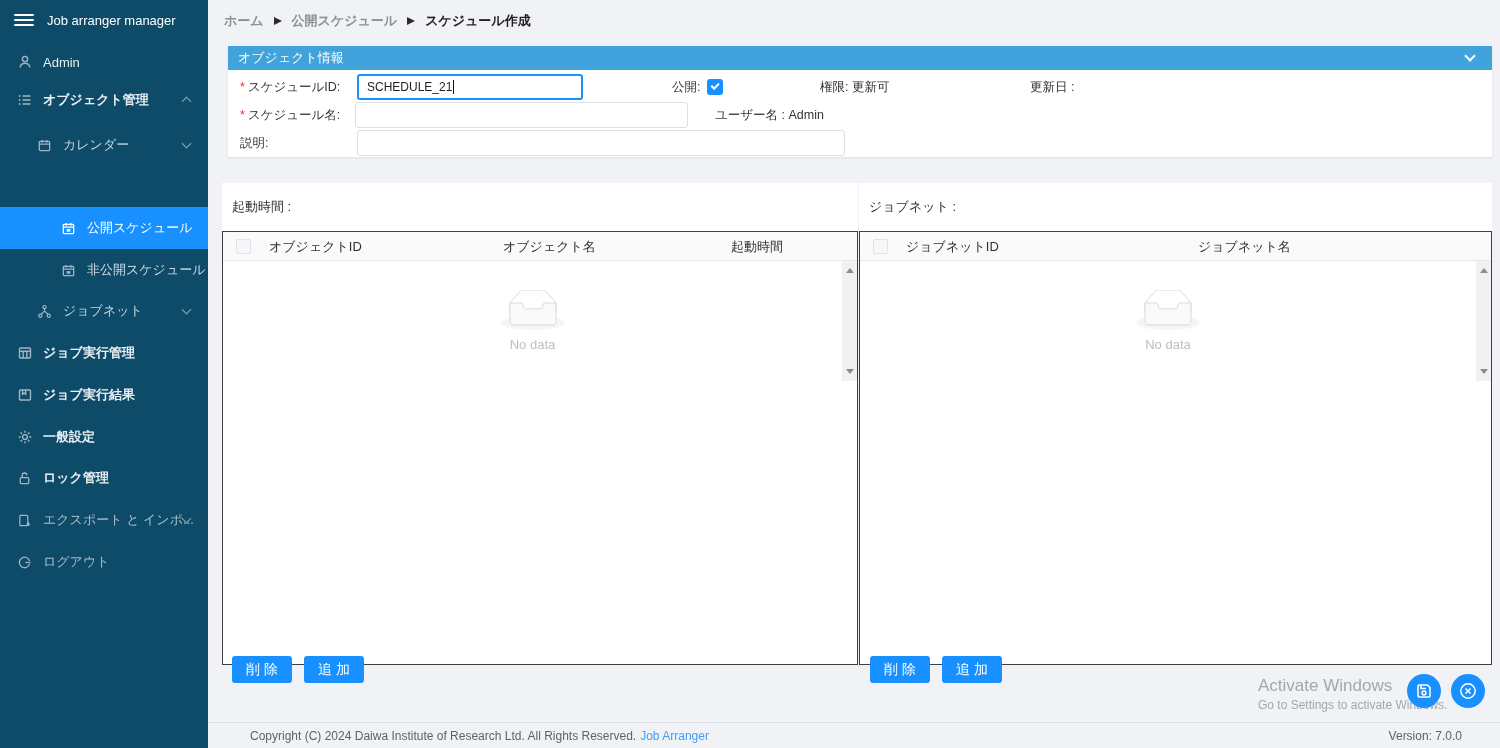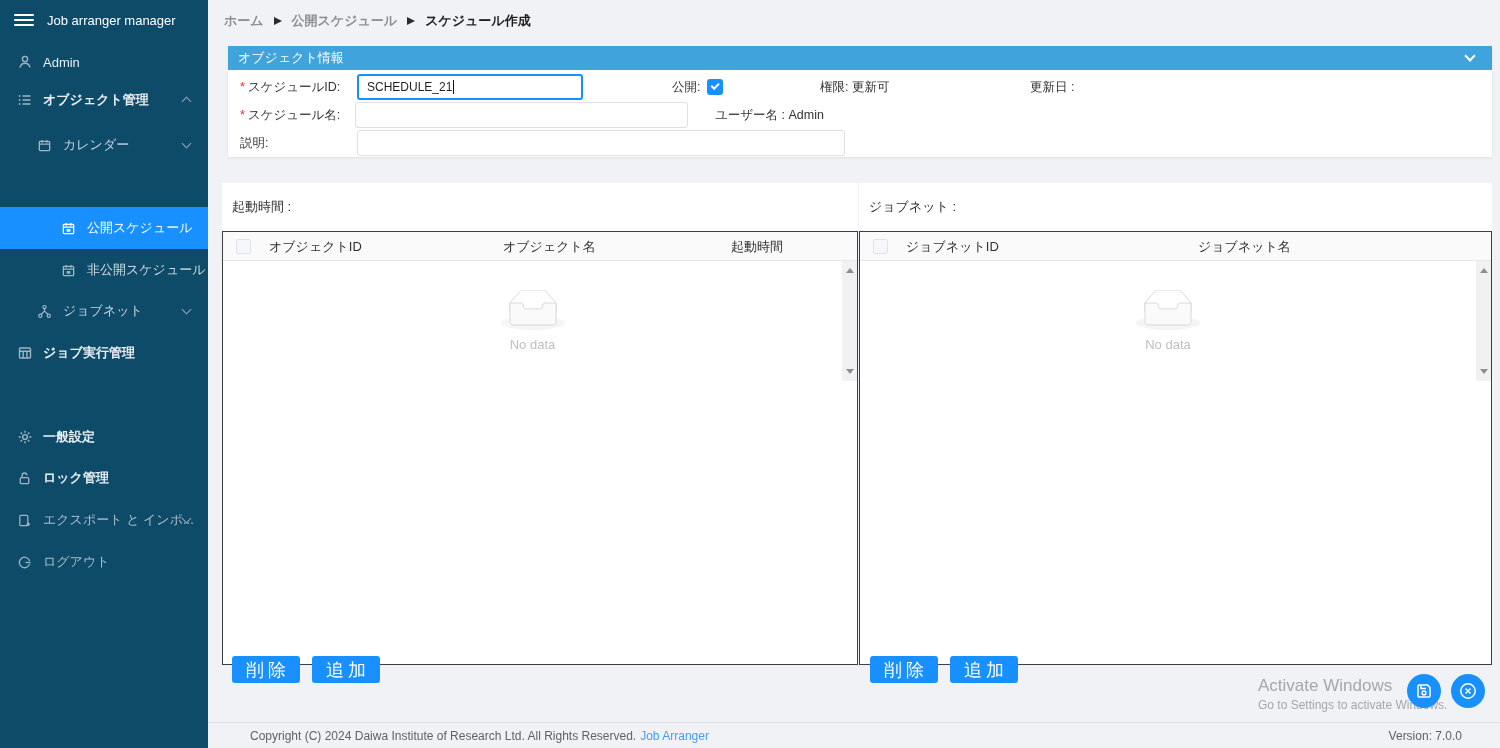--- a/index.html
+++ b/index.html
@@ -57,21 +57,21 @@
   .thcell { position:absolute; top:0; height:29px; line-height:29px; font-weight:500; font-size:13px; color:#303133; }
   .vscroll { position:absolute; right:0; top:29px; width:15px; height:120px; background:#f1f1f1; }
   .vscroll .up, .vscroll .dn { position:absolute; left:4px; width:0; height:0; border-left:4px solid transparent; border-right:4px solid transparent; }
   .vscroll .up { top:7px; border-bottom:5px solid #8c8c8c; }
   .vscroll .dn { bottom:7px; border-top:5px solid #8c8c8c; }
   .empty { position:absolute; left:0; right:15px; top:29px; height:120px; display:flex; flex-direction:column; align-items:center; justify-content:center; }
   .empty .etext { color:#bfbfbf; font-size:13px; margin-top:6px; }
 
   
   .btn-group { position:absolute; top:656px; display:flex; gap:12px; }
-  .btn { height:27px; background:#1890ff; color:#fff; border:none; border-radius:3px; font-size:18px; padding:0 10px 0 14px; letter-spacing:4px; cursor:pointer; font-family:inherit; }
+  .btn { height:27px; background:#1890ff; color:#fff; border:none; border-radius:3px; font-size:14px; padding:0 10px 0 14px; letter-spacing:4px; cursor:pointer; font-family:inherit; }
 
   
   .fab { position:absolute; width:34px; height:34px; border-radius:50%; background:#1890ff; display:flex; align-items:center; justify-content:center; cursor:pointer; z-index:6; }
 
   
   .wm { position:absolute; left:1050px; top:676px; color:#9aa0a6; opacity:.9; z-index:4; }
   .wm .l1 { font-size:17px; }
   .wm .l2 { font-size:12px; margin-top:2px; }
 
   
@@ -168,20 +168,29 @@
     <div class="nav-row lvl1" style="top:333px;">
       <span class="ico">
         <svg width="16" height="16" viewBox="0 0 16 16" fill="none" stroke="currentColor" stroke-width="1.4">
             <rect x="2.5" y="3" width="11" height="10" rx="1"></rect>
             <path d="M2.5 6.3h11M6.2 6.3V13M9.9 6.3V13"></path>
           </svg>
       </span>
       <span>ジョブ実行管理</span>
     </div>
 
+    <div class="nav-row lvl1" style="top:375px;">
+      <span class="ico">
+        <svg width="16" height="16" viewBox="0 0 16 16" fill="none" stroke="currentColor" stroke-width="1.4">
+            <rect x="2.5" y="3" width="11" height="10" rx="1"></rect>
+            <path d="M5.5 3v4.2l1.6-1.1L8.7 7.2V3"></path>
+          </svg>
+      </span>
+      <span>ジョブ実行結果</span>
+    </div>
 
     <div class="nav-row lvl1" style="top:417px;">
       <span class="ico">
         <svg width="16" height="16" viewBox="0 0 16 16" fill="none" stroke="currentColor" stroke-width="1.4">
             <circle cx="8" cy="8" r="2.4"></circle>
             <path d="M8 1.7v2M8 12.3v2M1.7 8h2M12.3 8h2M3.6 3.6l1.4 1.4M11 11l1.4 1.4M12.4 3.6L11 5M5 11l-1.4 1.4"></path>
           </svg>
       </span>
       <span>一般設定</span>
     </div>

